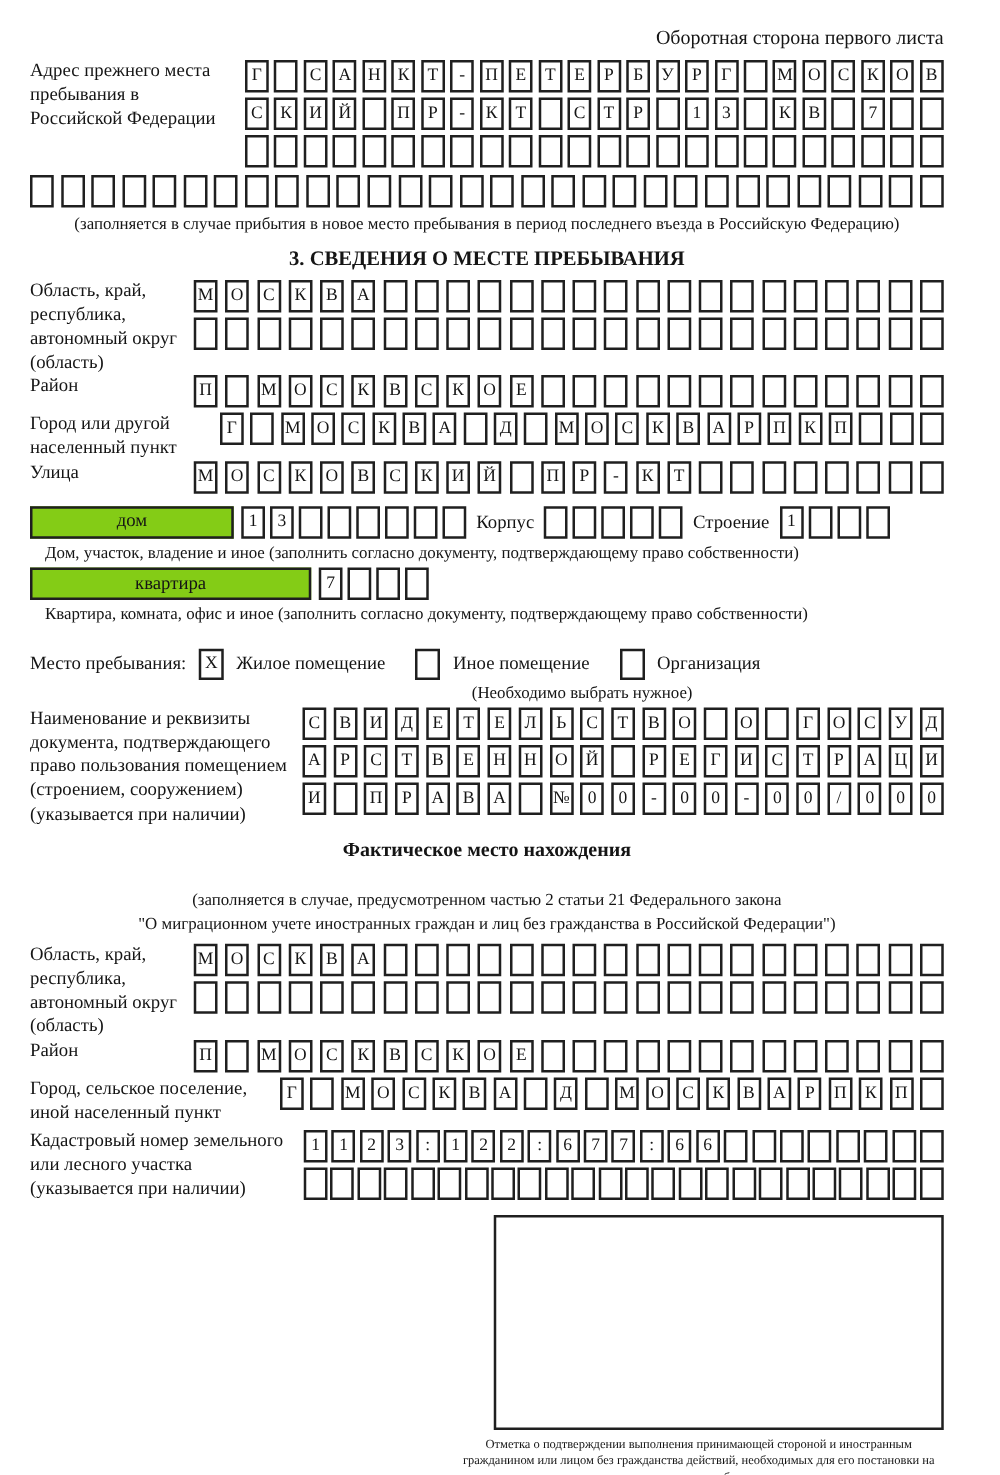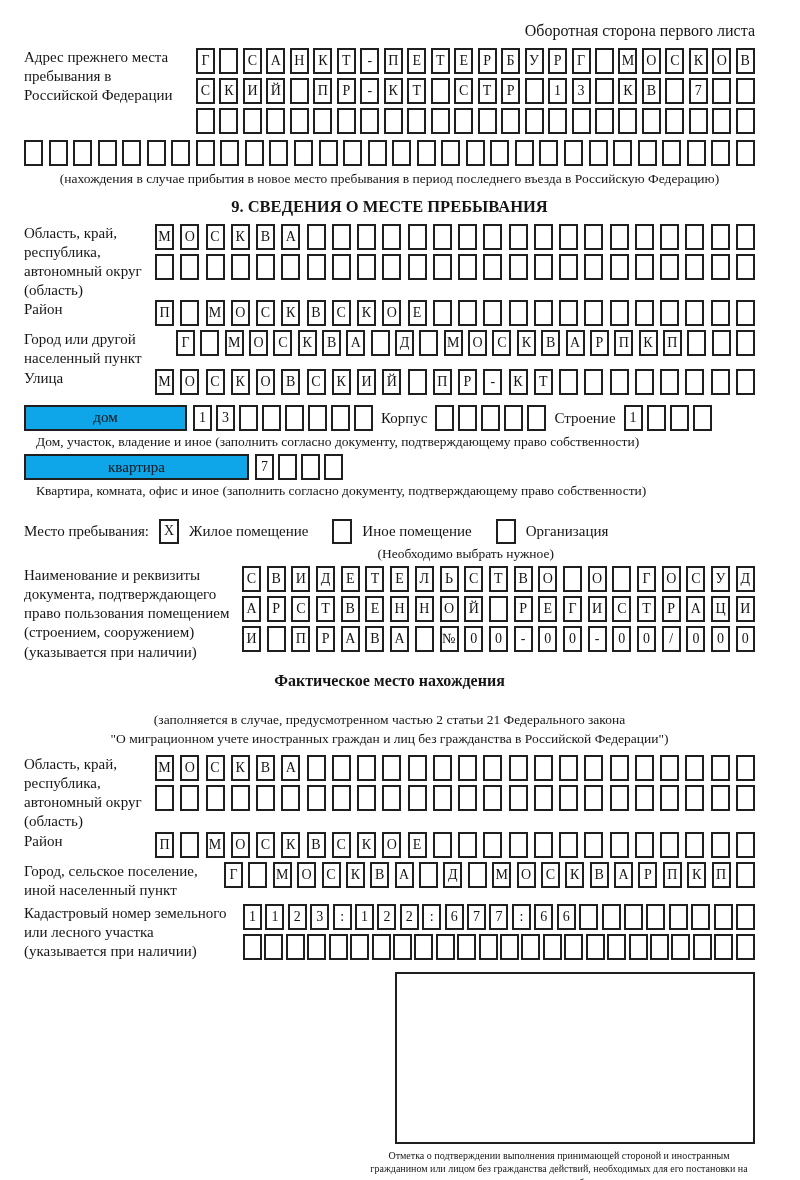--- a/index.html
+++ b/index.html
@@ -28,21 +28,21 @@
     font-size:14px;line-height:1;
   }
   .fullrow{margin-top:2px;}
   .caption{font-size:13.5px;line-height:1.3;}
   .caption.center{text-align:center;margin-top:1px;}
   .caption.indent{padding-left:12px;margin-top:2px;margin-bottom:4px;}
   .sec-title{text-align:center;font-weight:bold;font-size:16.5px;margin-top:9px;margin-bottom:7px;}
   .mt4{margin-top:4px;} .mt8{margin-top:8px;}
   .widebox{
     flex:none;height:26px;box-sizing:border-box;border:2px solid #1f1f1f;
-    display:flex;align-items:center;justify-content:center;font-size:15px;background:#0ea5e9;
+    display:flex;align-items:center;justify-content:center;font-size:15px;background:#84cc16;
   }
   .wb163{width:163px;} .wb200{width:225px;}
   .grouprow{display:flex;align-items:flex-start;gap:6px;margin-top:6px;}
   .inlinelabel{font-size:15px;line-height:26px;flex:none;padding:0 2px;}
   .checkrow{display:flex;align-items:center;gap:10px;margin-top:19px;font-size:15px;}
   .checkbox{
     flex:none;width:20px;height:25px;box-sizing:border-box;border:2px solid #1f1f1f;
     display:flex;align-items:center;justify-content:center;font-size:14px;background:#fff;
   }
   .optlabel{margin-right:14px;}
@@ -173,23 +173,23 @@
       <span class="cell"></span>
       <span class="cell"></span>
       <span class="cell"></span>
       <span class="cell"></span>
       <span class="cell"></span>
       <span class="cell"></span>
       <span class="cell"></span>
       <span class="cell"></span>
       <span class="cell"></span>
     </div>
-  <div class="caption center">(нахождения в случае прибытия в новое место пребывания в период последнего въезда в Российскую Федерацию)</div>
-
-  <div class="sec-title">9. СВЕДЕНИЯ О МЕСТЕ ПРЕБЫВАНИЯ</div>
+  <div class="caption center">(заполняется в случае прибытия в новое место пребывания в период последнего въезда в Российскую Федерацию)</div>
+
+  <div class="sec-title">3. СВЕДЕНИЯ О МЕСТЕ ПРЕБЫВАНИЯ</div>
 
   <div class="frow">
     <div class="flabel lw130">Область, край, республика, автономный округ (область)</div>
     <div class="rows">
       <div class="cellrow">
           <span class="cell">М</span>
           <span class="cell">О</span>
           <span class="cell">С</span>
           <span class="cell">К</span>
           <span class="cell">В</span>

